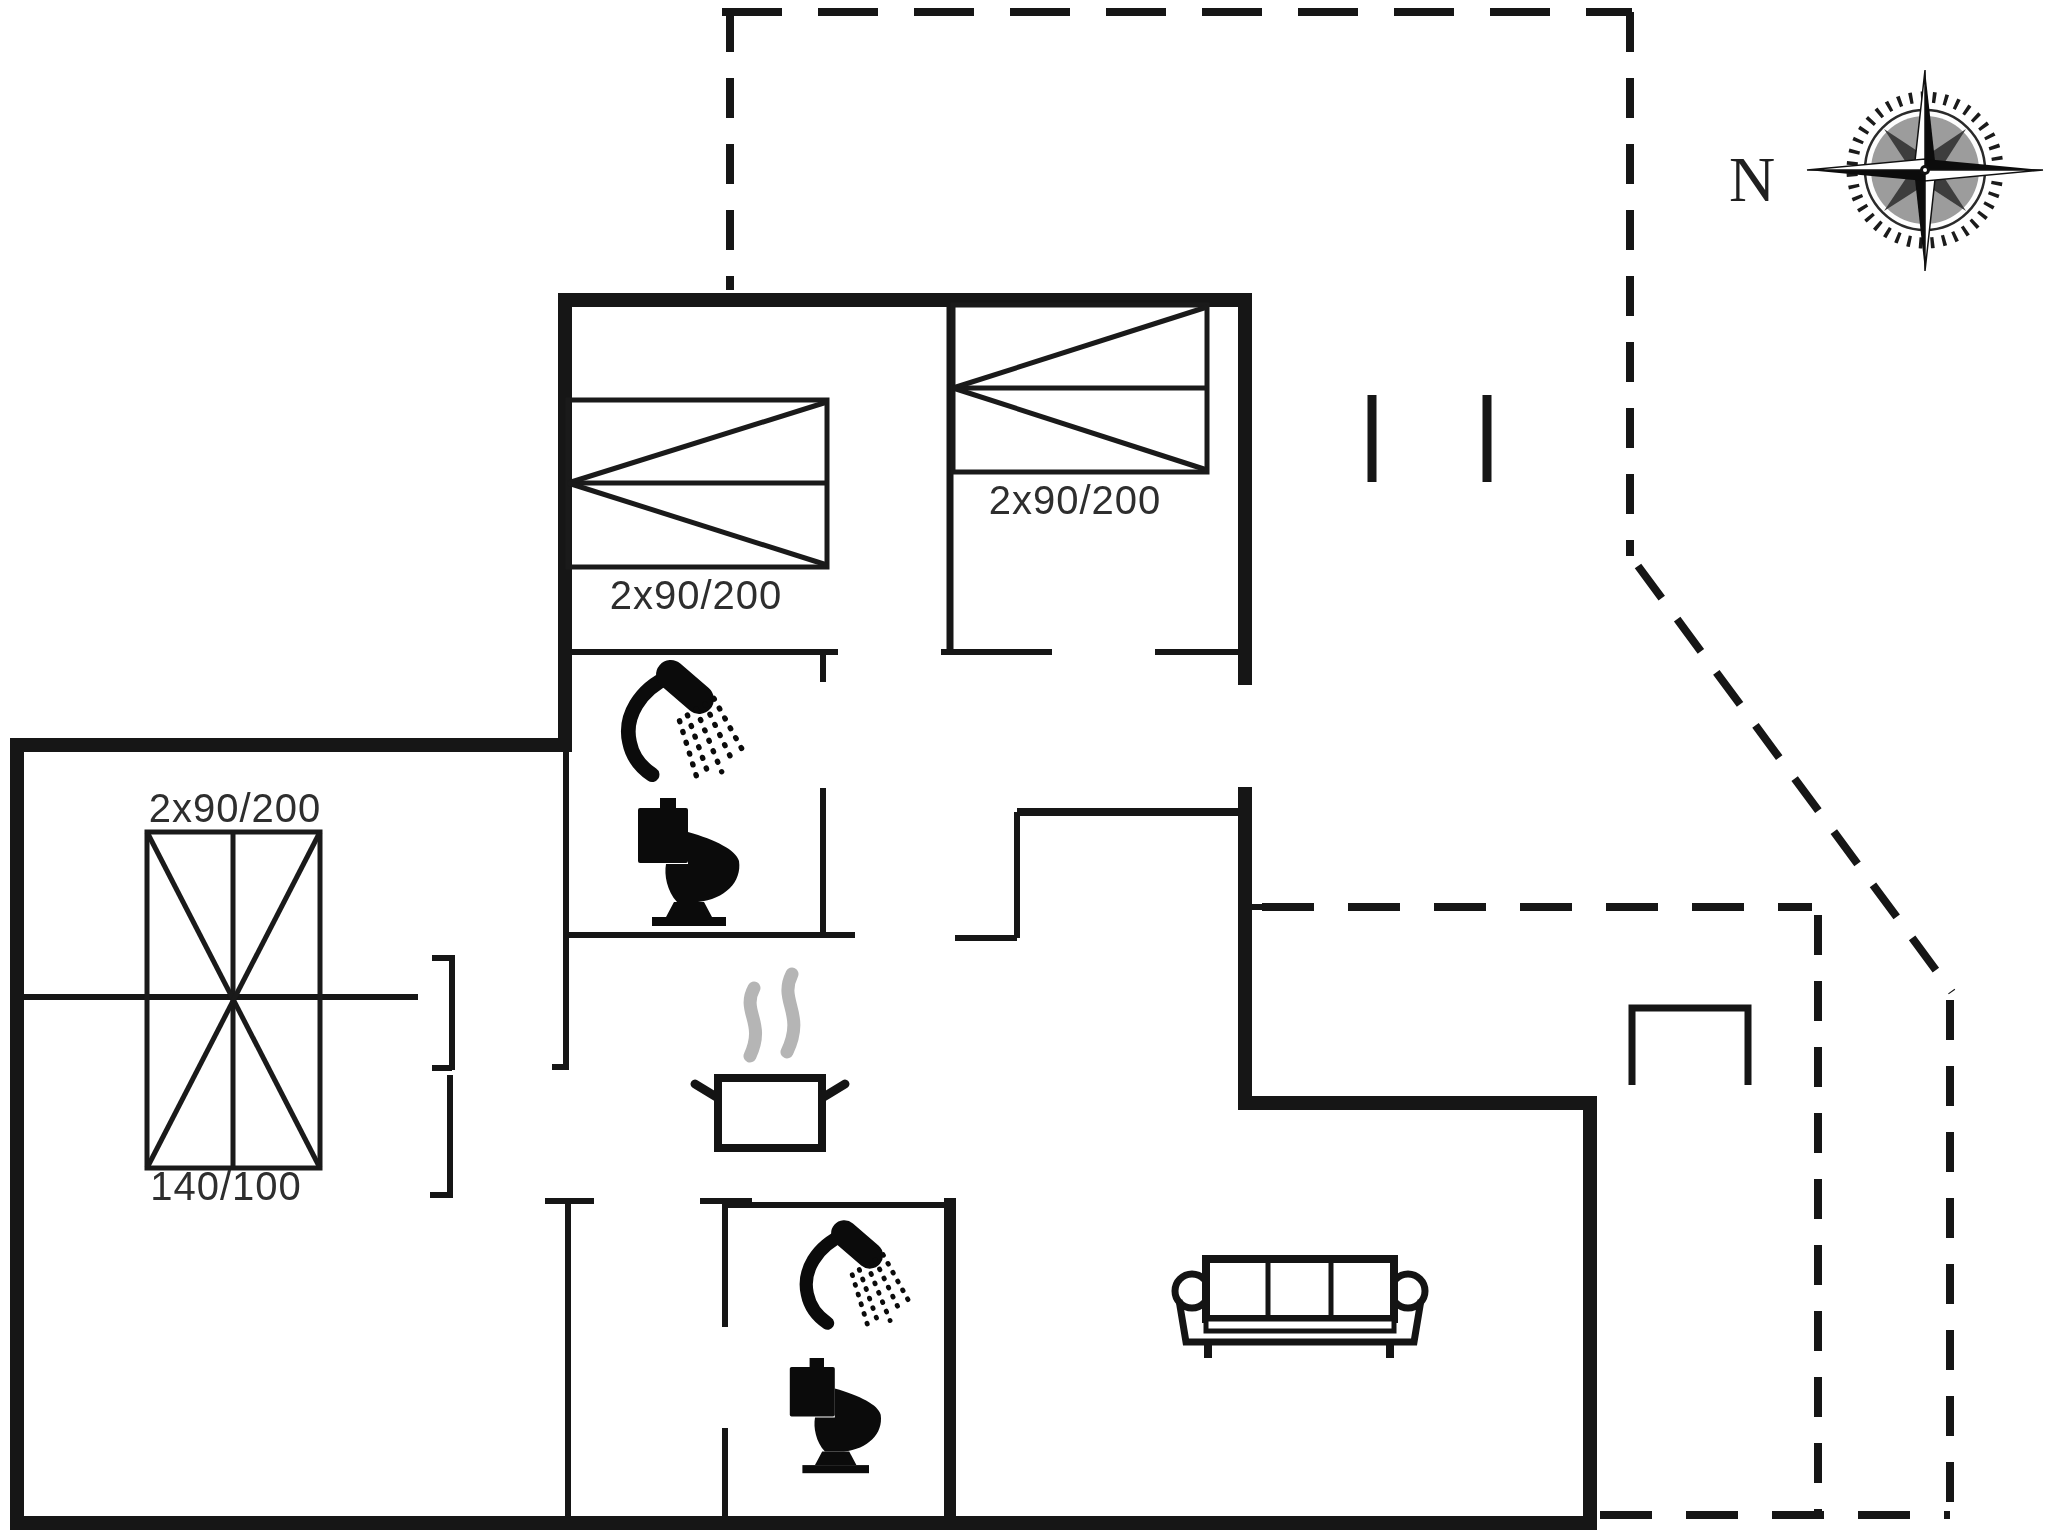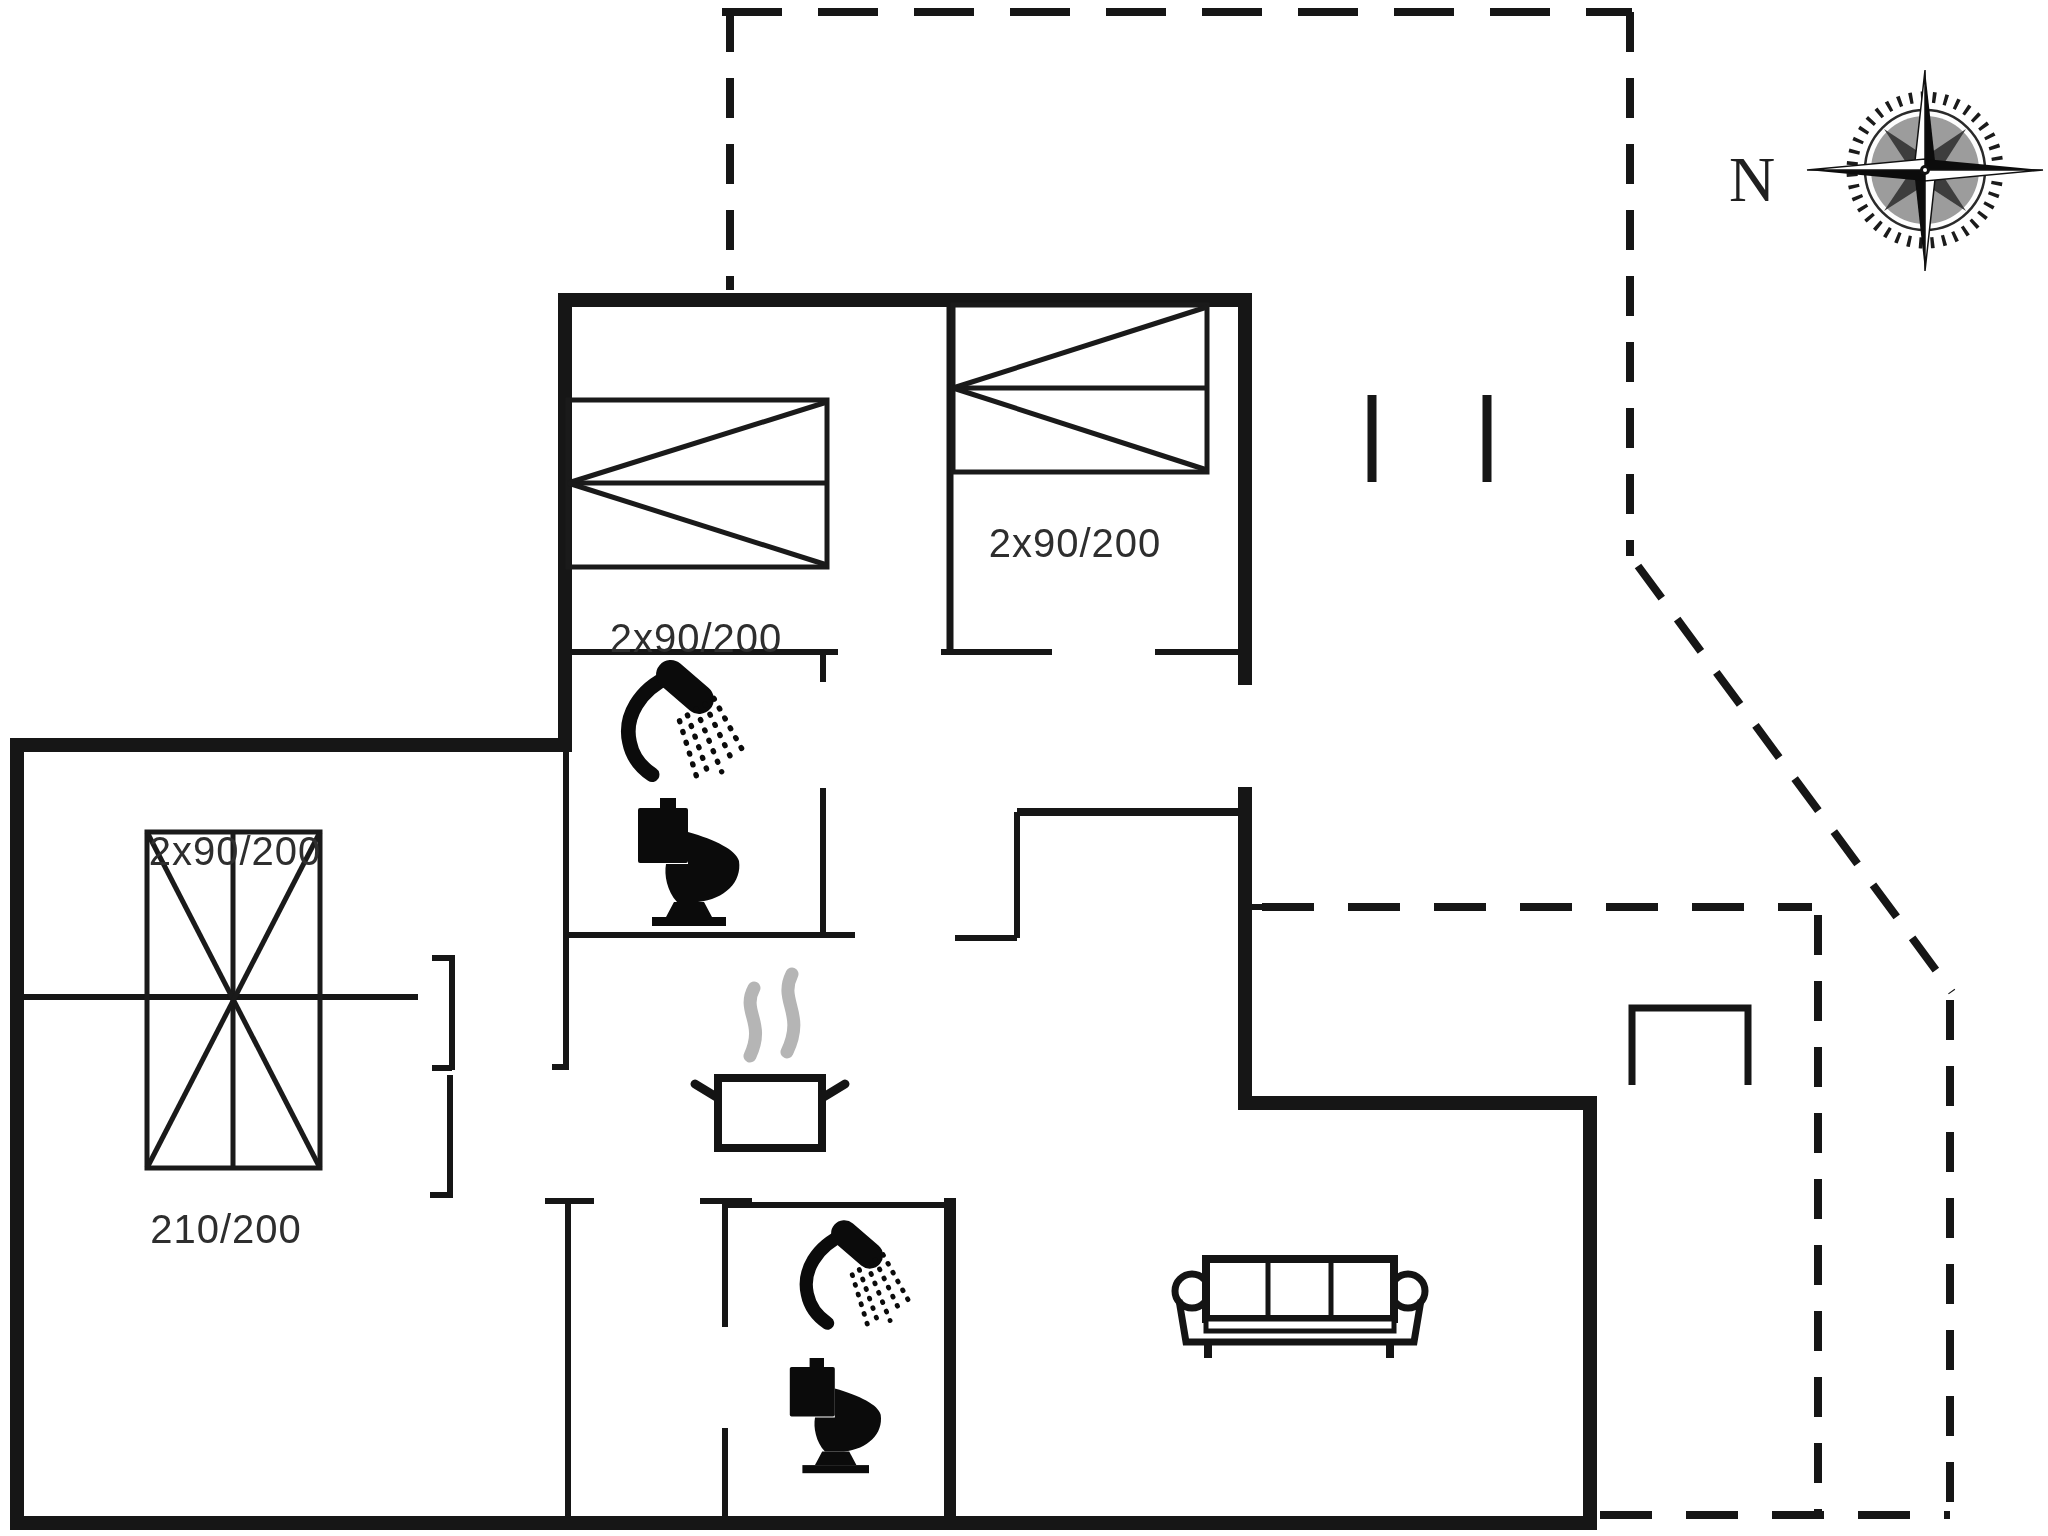--- a/index.html
+++ b/index.html
@@ -11,21 +11,20 @@
     overflow:hidden;
   }
   .stage svg{position:absolute;left:0;top:0;}
   .lbl{
     position:absolute;
     transform:translate(-50%,-50%);
     font-size:40px;
     color:#2e2e2e;
     letter-spacing:1px;
     white-space:nowrap;
-    margin-top:43px;
   }
   .north{
     position:absolute;
     transform:translate(-50%,-50%);
     font-family:"Liberation Serif","DejaVu Serif",serif;
     font-size:64px;
     color:#1f1f1f;
   }
 </style>
 </head>
@@ -191,16 +190,16 @@
       <path d="M1807,170 L1925,181 L1925,170 Z" fill="#0c0c0c"></path>
       <path d="M1807,170 L1925,159 L1925,170 Z" fill="#ffffff" stroke="#111111" stroke-width="1.5"></path>
       <circle cx="1925" cy="170" r="5" fill="#111111"></circle>
       <circle cx="1925" cy="170" r="2" fill="#ffffff"></circle>
     </g>
   </svg>
 
   <div class="lbl" style="left:696px; top:595px;">2x90/200</div>
   <div class="lbl" style="left:1075px; top:500px;">2x90/200</div>
   <div class="lbl" style="left:235px; top:808px;">2x90/200</div>
-  <div class="lbl" style="left:226px; top:1186px;">210/200</div>
+  <div class="lbl" style="left:226px; top:1186px;">140/100</div>
   <div class="north" style="left:1752px; top:180px;">N</div>
 
 </div>
 
 </body></html>

